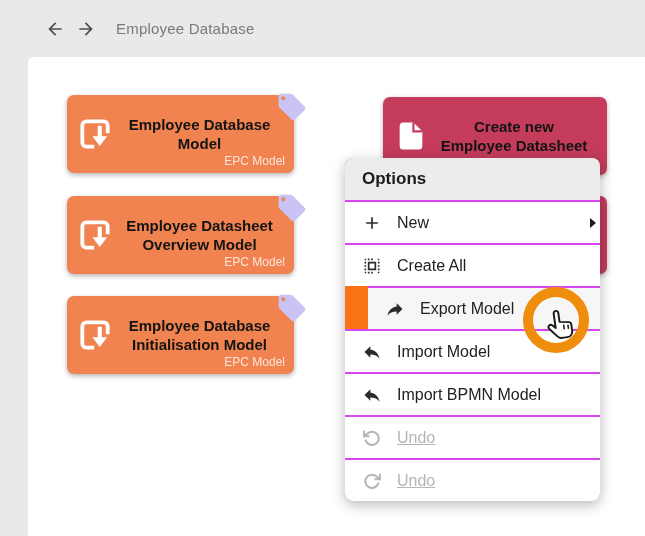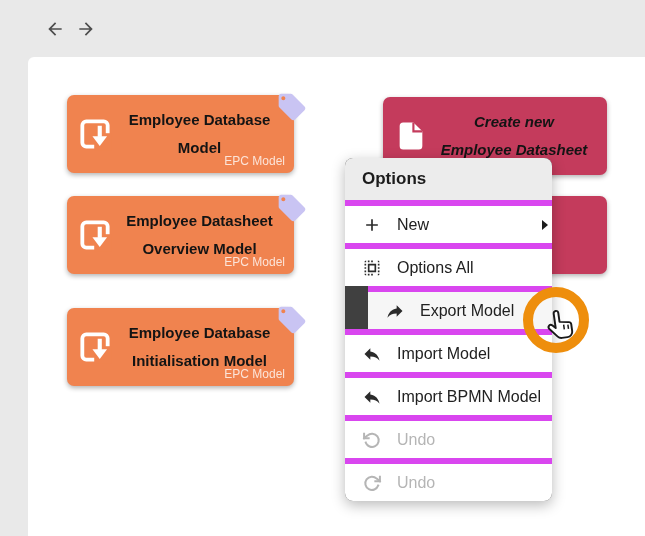--- a/index.html
+++ b/index.html
@@ -30,57 +30,57 @@
     position:absolute; left:28px; top:57px; width:617px; height:479px;
     background:#ffffff; border-top-left-radius:6px;
   }
   
   .card {
     position:absolute; width:227px; height:78px; border-radius:7px;
     display:flex; align-items:center; cursor:pointer;
     box-shadow:0 2px 5px rgba(0,0,0,.30);
   }
   .card.orange { background:#f0834f; left:39px; }
-  .card.red    { background:#c43b5c; width:224px; left:355px;font-style:italic; }
+  .card.red    { background:#c43b5c; width:224px; left:355px; }
   .card-icon { flex:0 0 56px; display:flex; align-items:center; justify-content:center; }
   .card-icon svg { width:38px; height:38px; }
   .card-texts { flex:1; padding-right:18px; text-align:center; }
   .card-title {
-    font-size:15px; font-weight:bold; color:#141414; line-height:28px;
+    font-size:15px; font-weight:bold; color:#141414; line-height:19px;
   }
   .card-type {
     position:absolute; right:9px; bottom:5px;
     font-size:12px; color:rgba(255,255,255,.78); font-weight:500;margin-left:40px;
   }
   .tag-badge {
     position:absolute; right:-14px; top:-4px; width:32px; height:32px; z-index:3;
   }
   
   .context-menu {
-    position:absolute; left:317px; top:101px; width:207px;
-    background:#404040; border-radius:8px; z-index:10;
+    position:absolute; left:317px; top:101px; width:255px;
+    background:#f97316; border-radius:8px; z-index:10;
     box-shadow:0 4px 14px rgba(0,0,0,.28);
     overflow:hidden;
   }
   .menu-header {
     height:42px; background:#ececec; display:flex; align-items:center;
     padding-left:17px; font-size:17px; font-weight:bold; color:#1c1c1c;
   }
   .menu-item {
     height:43px; display:flex; align-items:center; padding:0 4px 0 16px;
-    background:#ffffff; cursor:pointer; border-top:6px solid #d946ef;
+    background:#ffffff; cursor:pointer; border-top:2px solid #d946ef;
     font-size:16px; color:#212121;
   }
   .menu-item:first-of-type { border-top:none; }
   .menu-item.hovered { background:#f6f6f6;margin-left:23px; }
   .menu-item .mi-icon { width:22px; height:22px; margin-right:14px; flex:0 0 22px;
     display:flex; align-items:center; justify-content:center; }
   .menu-item .mi-icon svg { width:20px; height:20px; }
   .menu-item .mi-label { flex:1; }
-  .menu-item.disabled { color:#b5b5b5; cursor:default; }
+  .menu-item.disabled { color:#b5b5b5; cursor:default;text-decoration:underline; }
   .submenu-caret {
     width:0; height:0; border-left:6px solid #1c1c1c;
     border-top:5px solid transparent; border-bottom:5px solid transparent;
   }
   
   .click-ring {
     position:absolute; left:495px; top:230px; width:66px; height:66px;
     border:10px solid #ee8e0c; border-radius:50%; z-index:20;
     pointer-events:none;
   }
@@ -100,20 +100,21 @@
         </svg>
     </span>
   </button>
   <button class="nav-btn">
     <span style="display:flex">
       <svg viewBox="0 0 24 24">
           <path d="M12 4l-1.41 1.41L16.17 11H4v2h12.17l-5.58 5.59L12 20l8-8-8-8z"></path>
         </svg>
     </span>
   </button>
+  <span class="breadcrumb-title">Employee Database</span>
 </div>
 
 <div class="content-panel">
 
   <div class="card orange" style="top:38px">
     <svg class="tag-badge" viewBox="0 0 24 24">
       <path fill-rule="evenodd" fill="#c9c4f3" d="M21.41 11.58l-9-9C12.05 2.22 11.55 2 11 2H4c-1.1 0-2 .9-2 2v7c0 .55.22 1.05.59 1.42l9 9c.36.36.86.58 1.41.58.55 0 1.05-.22 1.41-.59l7-7c.37-.36.59-.86.59-1.41 0-.55-.23-1.06-.59-1.42zM5.5 7C4.67 7 4 6.33 4 5.5S4.67 4 5.5 4 7 4.67 7 5.5 6.33 7 5.5 7z"></path>
     </svg>
     <div class="card-icon">
       <svg viewBox="0 0 24 24">
@@ -140,21 +141,21 @@
         <rect x="13.7" y="6.8" width="2.6" height="7" fill="#ffffff"></rect>
         <path d="M10.4 13.4 h9.2 L15 19.6 z" fill="#ffffff"></path>
       </svg>
     </div>
     <div class="card-texts">
       <div class="card-title">Employee Datasheet Overview Model</div>
     </div>
     <span class="card-type">EPC Model</span>
   </div>
 
-  <div class="card orange" style="top:251px">
+  <div class="card orange" style="top:239px">
     <svg class="tag-badge" viewBox="0 0 24 24">
       <path fill-rule="evenodd" fill="#c9c4f3" d="M21.41 11.58l-9-9C12.05 2.22 11.55 2 11 2H4c-1.1 0-2 .9-2 2v7c0 .55.22 1.05.59 1.42l9 9c.36.36.86.58 1.41.58.55 0 1.05-.22 1.41-.59l7-7c.37-.36.59-.86.59-1.41 0-.55-.23-1.06-.59-1.42zM5.5 7C4.67 7 4 6.33 4 5.5S4.67 4 5.5 4 7 4.67 7 5.5 6.33 7 5.5 7z"></path>
     </svg>
     <div class="card-icon">
       <svg viewBox="0 0 24 24">
         <rect x="4" y="4" width="16" height="16" rx="2.5" fill="none" stroke="#ffffff" stroke-width="2.4"></rect>
         <rect x="11.5" y="11.5" width="11" height="11" fill="#f0834f"></rect>
         <rect x="13.7" y="6.8" width="2.6" height="7" fill="#ffffff"></rect>
         <path d="M10.4 13.4 h9.2 L15 19.6 z" fill="#ffffff"></path>
       </svg>
@@ -191,21 +192,21 @@
       <span class="mi-label">New</span>
       <span class="submenu-caret"></span>
     </div>
 
     <div class="menu-item">
       <span class="mi-icon">
         <svg viewBox="0 0 24 24">
             <path fill="#2b2b2b" d="M3 5h2V3c-1.1 0-2 .9-2 2zm0 8h2v-2H3v2zm4 8h2v-2H7v2zM3 9h2V7H3v2zm10-6h-2v2h2V3zm6 0v2h2c0-1.1-.9-2-2-2zM5 21v-2H3c0 1.1.9 2 2 2zm-2-4h2v-2H3v2zM9 3H7v2h2V3zm2 18h2v-2h-2v2zm8-8h2v-2h-2v2zm0 8c1.1 0 2-.9 2-2h-2v2zm0-12h2V7h-2v2zm0 8h2v-2h-2v2zm-8 4h2v-2h-2v2zm0-16h2V3h-2v2zM7 17h10V7H7v10zm2-8h6v6H9V9z"></path>
           </svg>
       </span>
-      <span class="mi-label">Options All</span>
+      <span class="mi-label">Create All</span>
     </div>
 
     <div class="menu-item hovered">
       <span class="mi-icon">
         <svg viewBox="0 0 24 24">
             <path fill="#2b2b2b" d="M14 9V5l7 7-7 7v-4.1c-5 0-8.5 1.6-11 5.1 1-5 4-10 11-11z"></path>
           </svg>
       </span>
       <span class="mi-label">Export Model</span>
     </div>

